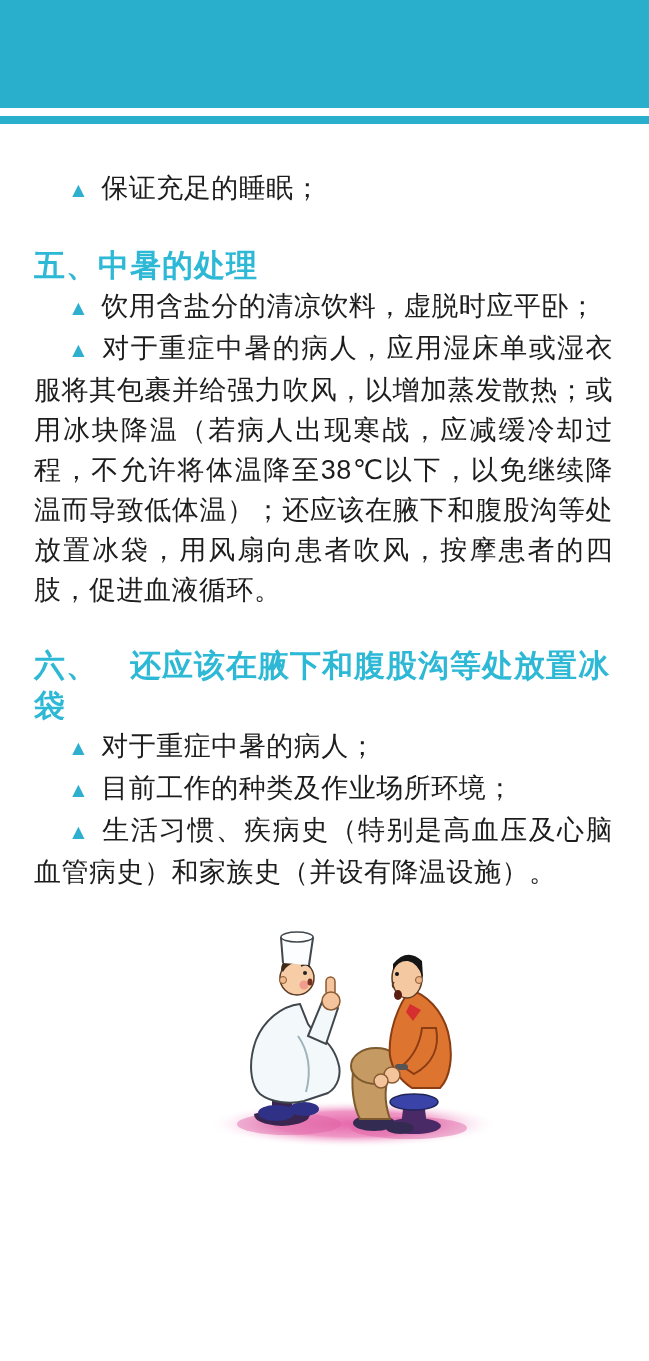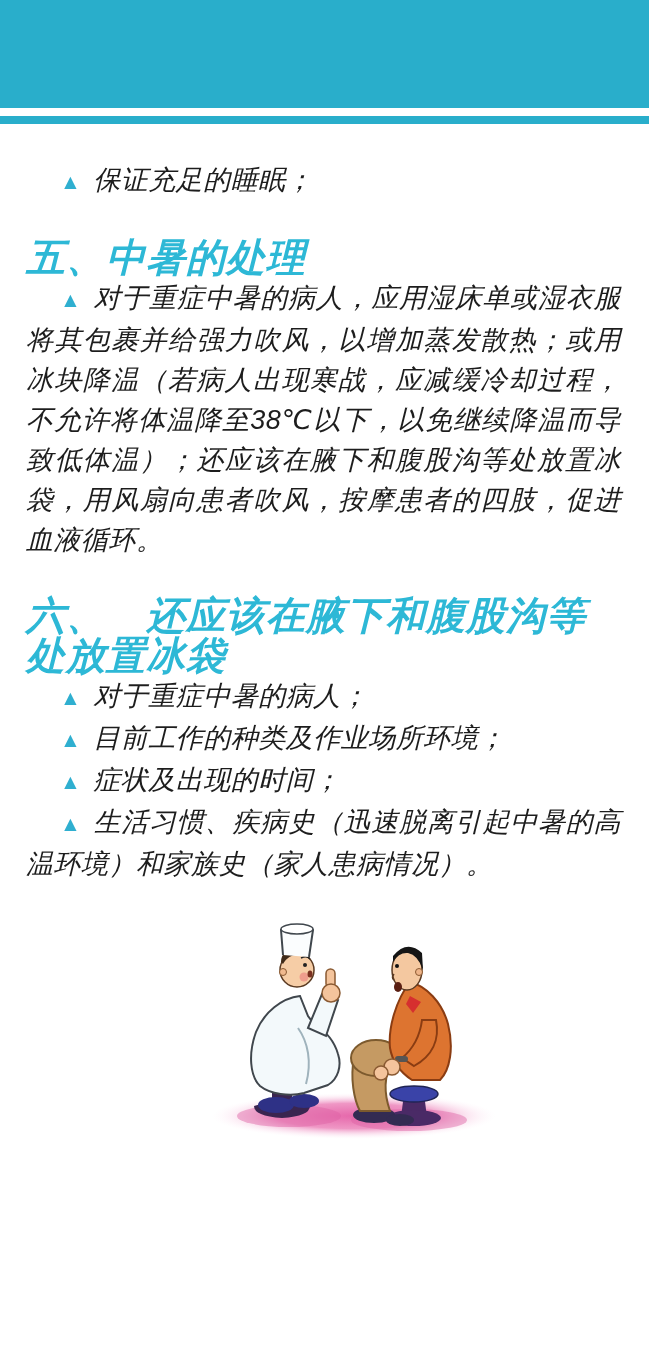--- a/index.html
+++ b/index.html
@@ -10,30 +10,30 @@
   }
   *{box-sizing:border-box;}
   html,body{margin:0;padding:0;}
   body{
     width:649px;height:1361px;background:#ffffff;overflow:hidden;position:relative;
     font-family:"Liberation Sans","DejaVu Sans",sans-serif;
   }
   .band-top{height:108px;background:var(--band);}
   .band-line{height:8px;background:var(--band);margin-top:8px;}
   .content{padding:36px 28px 0 26px;}
-  section{margin:0;font-style:italic;}
+  section{margin:8px;}
   p.item{
     margin:0;font-size:27px;line-height:40px;color:var(--text);
     text-align:justify;text-indent:34px;letter-spacing:0.5px;
   }
   .tri{
     color:var(--bullet);font-size:21px;padding-right:12px;
   }
   h2.sec-heading{
-    margin:36px 0 0 0;font-size:39px;line-height:40px;font-weight:700;
+    margin:36px 0 0 0;font-size:31px;line-height:40px;font-weight:700;
     color:var(--heading);letter-spacing:1px;
   }
   figure.illustration{
     margin:24px 0 0 178px;width:300px;height:236px;padding:0;
   }
   figure.illustration svg{display:block;width:100%;height:100%;}
 </style>
 </head>
 <body>
 
@@ -41,29 +41,29 @@
 <div class="band-line"></div>
 
 <main class="content">
 
   <section>
     <p class="item"><span class="tri">▲</span><span>保证充足的睡眠；</span></p>
   </section>
 
   <section>
     <h2 class="sec-heading">五、中暑的处理</h2>
+    <p class="item"><span class="tri">▲</span><span>饮用含盐分的清凉饮料，虚脱时应平卧；</span></p>
     <p class="item"><span class="tri">▲</span><span>对于重症中暑的病人，应用湿床单或湿衣服将其包裹并给强力吹风，以增加蒸发散热；或用冰块降温（若病人出现寒战，应减缓冷却过程，不允许将体温降至38℃以下，以免继续降温而导致低体温）；还应该在腋下和腹股沟等处放置冰袋，用风扇向患者吹风，按摩患者的四肢，促进血液循环。</span></p>
   </section>
 
   <section>
     <h2 class="sec-heading">六、　还应该在腋下和腹股沟等处放置冰袋</h2>
     <p class="item"><span class="tri">▲</span><span>对于重症中暑的病人；</span></p>
     <p class="item"><span class="tri">▲</span><span>目前工作的种类及作业场所环境；</span></p>
-    <p class="item"><span class="tri">▲</span><span>症状及出现的时间；</span></p>
-    <p class="item"><span class="tri">▲</span><span>生活习惯、疾病史（迅速脱离引起中暑的高温环境）和家族史（家人患病情况）。</span></p>
+    <p class="item"><span class="tri">▲</span><span>生活习惯、疾病史（特别是高血压及心脑血管病史）和家族史（并设有降温设施）。</span></p>
   </section>
 
   <figure class="illustration">
     <svg viewBox="0 0 300 236" xmlns="http://www.w3.org/2000/svg">
       <defs>
         <radialGradient id="gShadow" cx="50%" cy="50%" r="50%">
           <stop offset="0%" stop-color="#e668ab"></stop>
           <stop offset="55%" stop-color="#ef97c5"></stop>
           <stop offset="100%" stop-color="#fdeef7" stop-opacity="0"></stop>
         </radialGradient>

